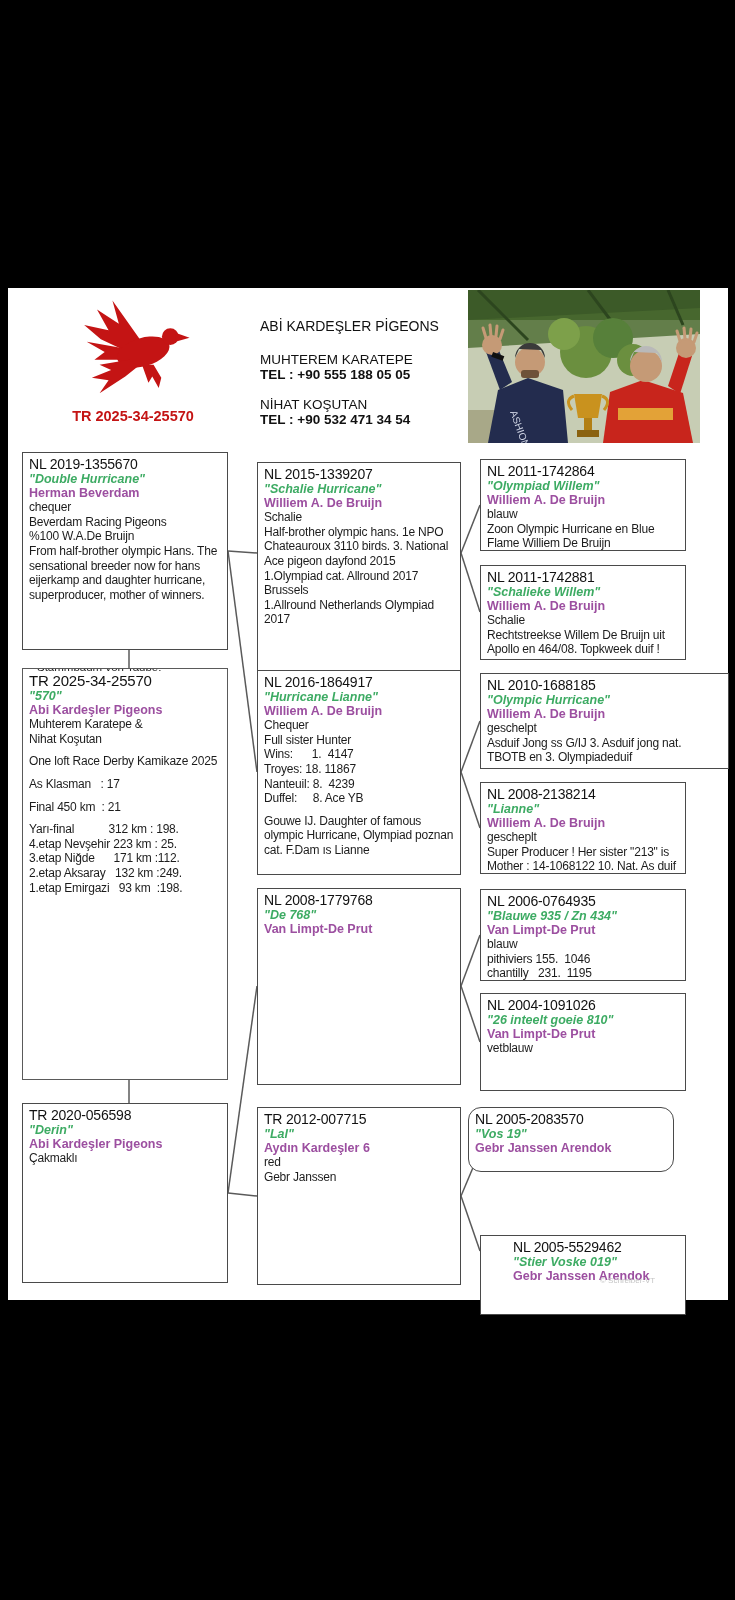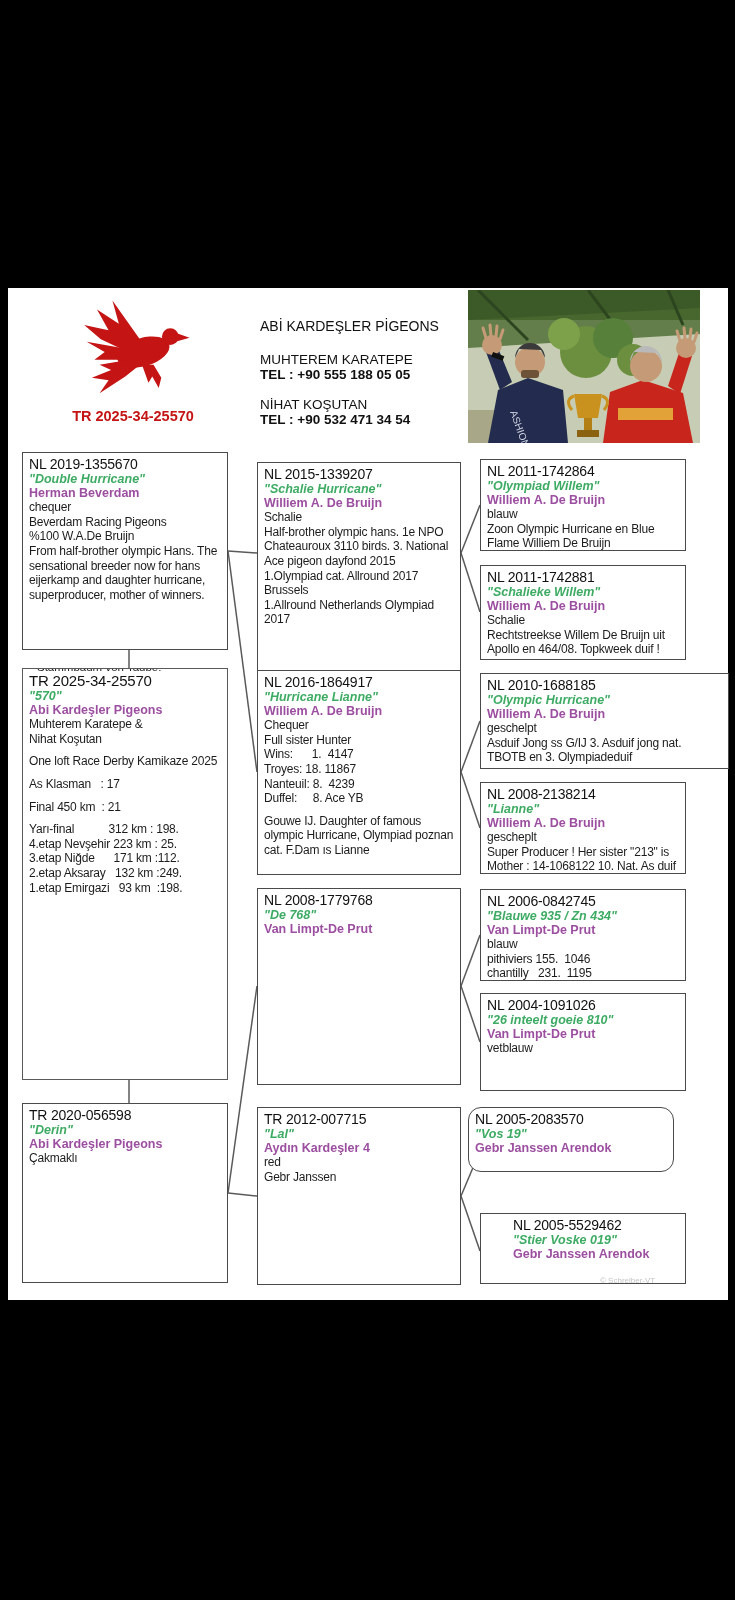--- a/index.html
+++ b/index.html
@@ -214,21 +214,21 @@
   <div class="pbox" style="left:249px; top:600px; width:204px; height:197px;">
     <div class="bid">NL 2008-1779768</div>
     <div class="bname">"De 768"</div>
     <div class="bfancier">Van Limpt-De Prut</div>
     <div class="blines"></div>
   </div>
 
   <div class="pbox" style="left:249px; top:819px; width:204px; height:178px;">
     <div class="bid">TR 2012-007715</div>
     <div class="bname">"Lal"</div>
-    <div class="bfancier">Aydın Kardeşler 4</div>
+    <div class="bfancier">Aydın Kardeşler 6</div>
     <div class="blines">
         <div>red</div>
         <div>Gebr Janssen</div>
       </div>
   </div>
 
   <div class="pbox" style="left:472px; top:171px; width:206px; height:92px;">
     <div class="bid">NL 2011-1742864</div>
     <div class="bname">"Olympiad Willem"</div>
     <div class="bfancier">Williem A. De Bruijn</div>
@@ -262,21 +262,21 @@
     <div class="bid">NL 2008-2138214</div>
     <div class="bname">"Lianne"</div>
     <div class="bfancier">Williem A. De Bruijn</div>
     <div class="blines">
         <div>gescheplt</div>
         <div>Super Producer ! Her sister "213" is Mother : 14-1068122 10. Nat. As duif</div>
       </div>
   </div>
 
   <div class="pbox" style="left:472px; top:601px; width:206px; height:92px;">
-    <div class="bid">NL 2006-0842745</div>
+    <div class="bid">NL 2006-0764935</div>
     <div class="bname">"Blauwe 935 / Zn 434"</div>
     <div class="bfancier"> Van Limpt-De Prut</div>
     <div class="blines">
         <div>blauw</div>
         <div>pithiviers 155.  1046</div>
         <div>chantilly   231.  1195</div>
       </div>
   </div>
 
   <div class="pbox" style="left:472px; top:705px; width:206px; height:98px;">
@@ -288,21 +288,21 @@
       </div>
   </div>
 
   <div class="pbox" style="left:460px; top:819px; width:206px; height:65px;border-radius:13px;">
     <div class="bid">NL 2005-2083570</div>
     <div class="bname">"Vos 19"</div>
     <div class="bfancier">Gebr Janssen Arendok</div>
     <div class="blines"></div>
   </div>
 
-  <div class="pbox" style="left:472px; top:925px; width:206px; height:71px;padding-left:32px;">
+  <div class="pbox" style="left:472px; top:947px; width:206px; height:80px;padding-left:32px;">
     <div class="bid">NL 2005-5529462</div>
     <div class="bname">"Stier Voske 019"</div>
     <div class="bfancier">Gebr Janssen Arendok</div>
     <div class="blines"></div>
   </div>
 
   <div class="watermark">© Schreiber-VT</div>
 </div>
 
 </body></html>

